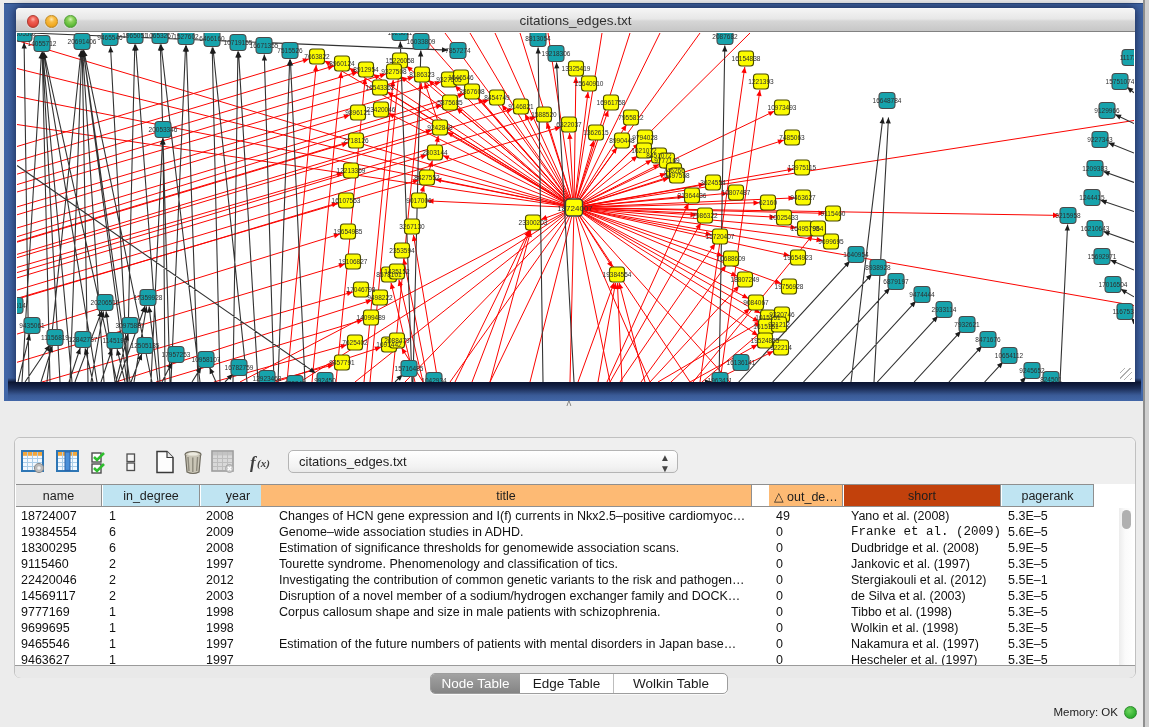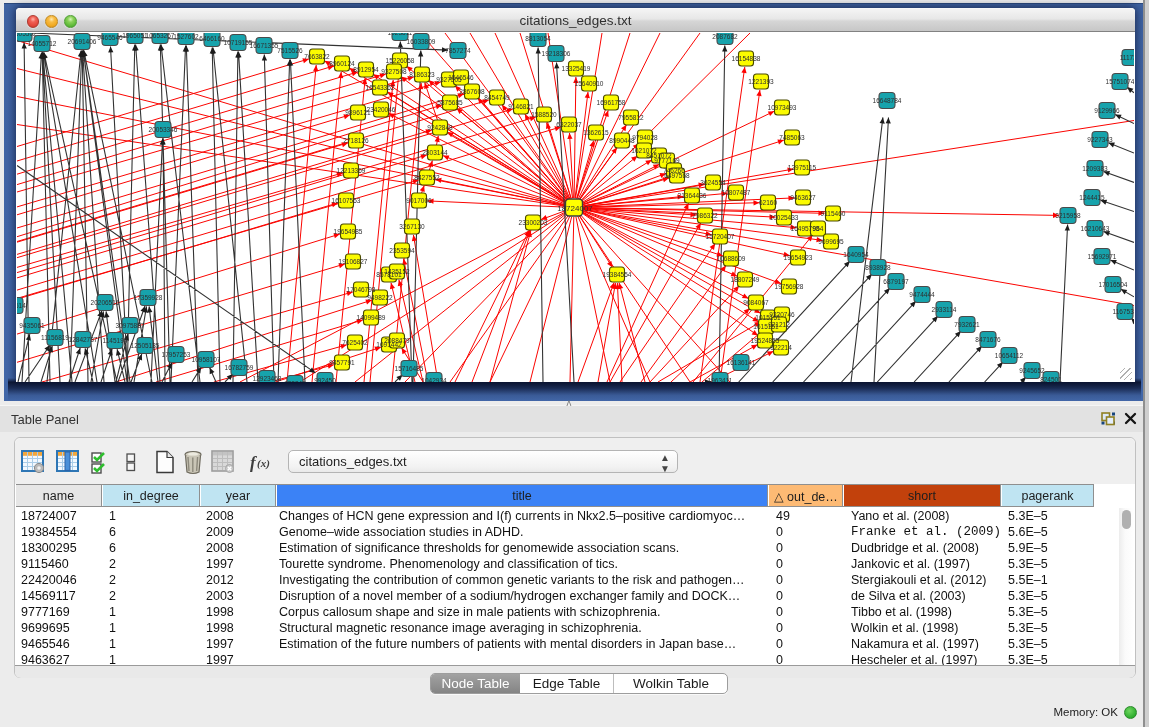--- a/index.html
+++ b/index.html
@@ -576,33 +576,20 @@
           <text x="575" y="210" text-anchor="middle" font-size="8" fill="#2f2f2f">18724007</text>
         </g>
       </svg>
       <div id="grip"></div>
     </div>
   </div>
   <div id="rightstrip"></div>
   <div id="splitarrow">˄</div>
 
   <div id="panel">
-    <div id="panelbar">
-      <div class="t">Table Panel</div>
-      <svg id="float-ic" viewBox="0 0 15 15">
-        <rect x="0.5" y="9.5" width="3" height="3" fill="#17457c"></rect>
-        <rect x="11" y="0.5" width="3" height="3" fill="#17457c"></rect>
-        <rect x="11" y="9.5" width="3" height="3" fill="#17457c"></rect>
-        <rect x="1" y="1" width="7.5" height="7.5" fill="#dde8f6" stroke="#8f7f22" stroke-width="1.6"></rect>
-        <rect x="5.5" y="5" width="7.5" height="7.5" fill="#e4eefb" stroke="#8f7f22" stroke-width="1.6"></rect>
-      </svg>
-      <svg id="close-ic2" viewBox="0 0 13 13">
-        <path d="M2 2 L11 11 M11 2 L2 11" stroke="#151515" stroke-width="2.3" stroke-linecap="round"></path>
-      </svg>
-    </div>
     <div id="container">
       <div id="toolbar">
         <svg width="24" height="26" viewBox="0 0 24 26" style="left:6px;">
           <rect x="1" y="2" width="21" height="20" fill="#f3f9ff" stroke="#2e76b5" stroke-width="2"></rect>
           <rect x="2" y="3" width="19" height="3.8" fill="#f2a73d"></rect>
           <line x1="2" y1="9.5" x2="21" y2="9.5" stroke="#aacde8" stroke-width="1"></line>
           <line x1="2" y1="13.5" x2="21" y2="13.5" stroke="#aacde8" stroke-width="1"></line>
           <line x1="2" y1="17.5" x2="21" y2="17.5" stroke="#aacde8" stroke-width="1"></line>
           <line x1="6.5" y1="3" x2="6.5" y2="21" stroke="#aacde8" stroke-width="1"></line>
           <line x1="11.5" y1="3" x2="11.5" y2="21" stroke="#aacde8" stroke-width="1"></line>
@@ -659,21 +646,21 @@
 </svg>
         <div id="dropdown">
           <span class="txt">citations_edges.txt</span>
           <span class="arr">▲<br>▼</span>
         </div>
       </div>
       <div id="thead">
         <div class="c" style="left:0px;width:86px;background:#e6e6e6;">name</div>
         <div class="c" style="left:87px;width:97px;background:#bfe4f2;">in_degree</div>
         <div class="c" style="left:185px;width:75px;background:#bfe4f2;">year</div>
-        <div class="c" style="left:261px;width:491px;background:#3b82f6;">title</div>
+        <div class="c" style="left:245px;width:491px;background:#fdba74;">title</div>
         <div class="c" style="left:753px;width:74px;background:#fdba74;text-align:left;padding-left:5px;">△ out_de…</div>
         <div class="c" style="left:828px;width:157px;background:#c2410c;">short</div>
         <div class="c" style="left:986px;width:92px;background:#bfe4f2;">pagerank</div>
       </div>
       <div id="tbody">
         <div class="row" style="top:0px;">
           <span style="left:5px;">18724007</span>
           <span style="left:93px;">1</span>
           <span style="left:190px;">2008</span>
           <span style="left:263px;">Changes of HCN gene expression and I(f) currents in Nkx2.5–positive cardiomyoc…</span>
@@ -732,21 +719,20 @@
           <span style="left:190px;">1998</span>
           <span style="left:263px;">Corpus callosum shape and size in male patients with schizophrenia.</span>
           <span style="left:760px;">0</span>
           <span style="left:835px;">Tibbo et al. (1998)</span>
           <span style="left:992px;">5.3E–5</span>
         </div>
         <div class="row" style="top:112px;">
           <span style="left:5px;">9699695</span>
           <span style="left:93px;">1</span>
           <span style="left:190px;">1998</span>
-          <span style="left:263px;">Structural magnetic resonance image averaging in schizophrenia.</span>
           <span style="left:760px;">0</span>
           <span style="left:835px;">Wolkin et al. (1998)</span>
           <span style="left:992px;">5.3E–5</span>
         </div>
         <div class="row" style="top:128px;">
           <span style="left:5px;">9465546</span>
           <span style="left:93px;">1</span>
           <span style="left:190px;">1997</span>
           <span style="left:263px;">Estimation of the future numbers of patients with mental disorders in Japan base…</span>
           <span style="left:760px;">0</span>

